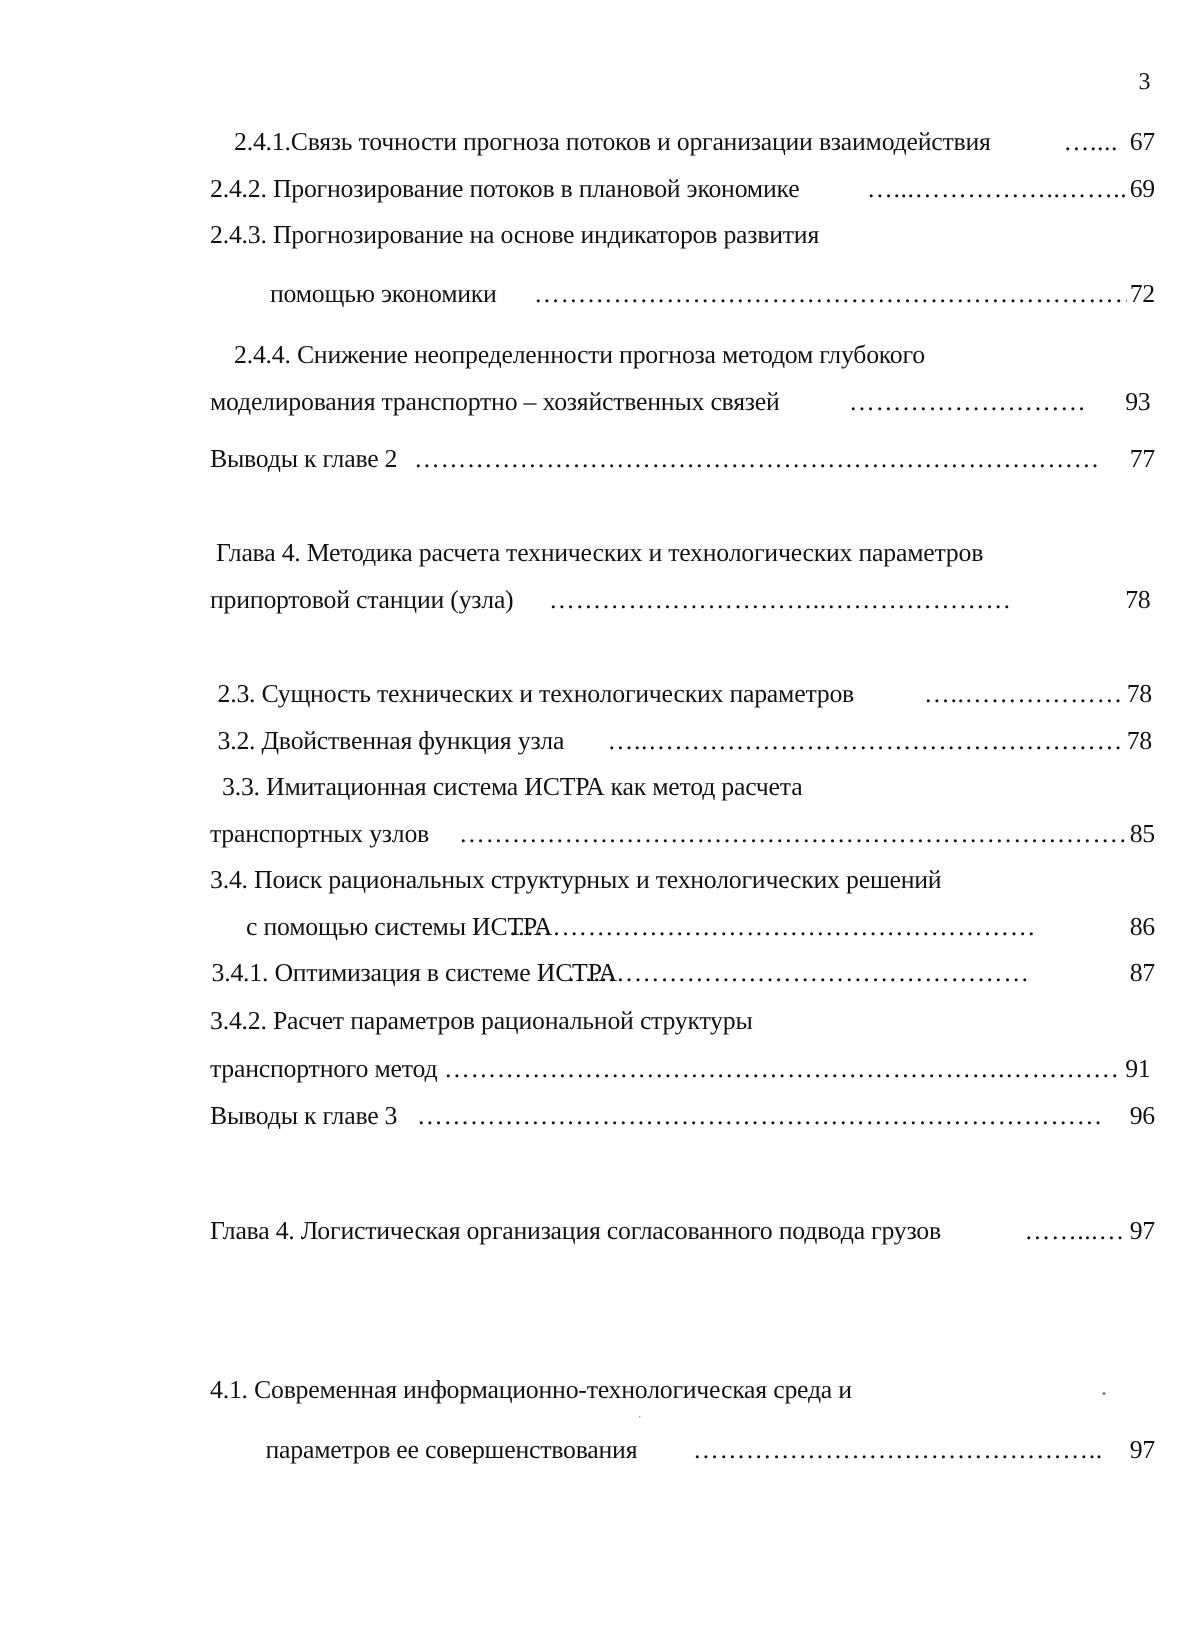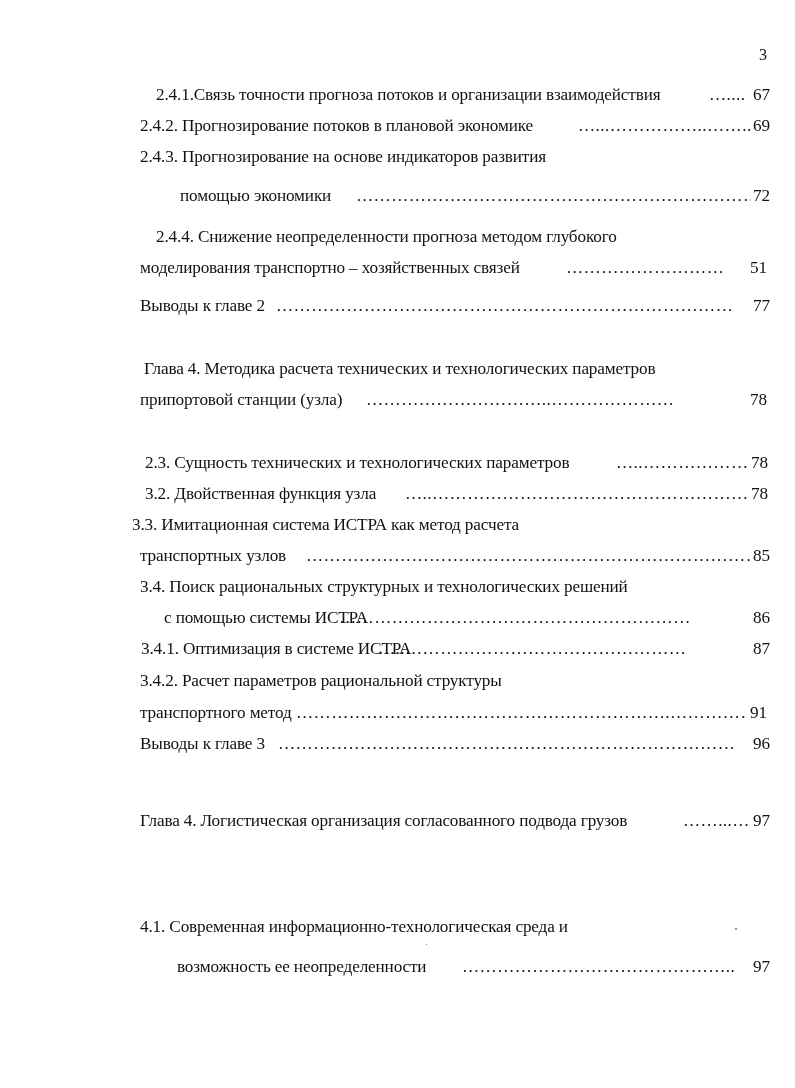--- a/index.html
+++ b/index.html
@@ -82,21 +82,21 @@
     <span class="page">72</span>
   </div>
 
   <div class="toc-line" style="top:226px">
     <span class="text" style="left:156px">2.4.4. Снижение неопределенности прогноза методом глубокого</span>
   </div>
 
   <div class="toc-line" style="top:257px">
     <span class="text" style="left:140px">моделирования транспортно – хозяйственных связей</span>
     <span class="leader" style="left:566px;width:180px">………………………</span>
-    <span class="page" style="right:28px">51</span>
+    <span class="page" style="right:28px">93</span>
   </div>
 
   <div class="toc-line" style="top:295px">
     <span class="text" style="left:140px">Выводы к главе 2</span>
     <span class="leader" style="left:276px;width:475px">……………………………………………………………………</span>
     <span class="page">77</span>
   </div>
 
   <div class="toc-line" style="top:358px">
     <span class="text" style="left:144px">Глава 4. Методика расчета технических и технологических параметров</span>
@@ -114,21 +114,21 @@
     <span class="page" style="right:27px">78</span>
   </div>
 
   <div class="toc-line" style="top:483px">
     <span class="text" style="left:145px">3.2. Двойственная функция узла</span>
     <span class="leader" style="left:405px;width:342px">…..………………………………………………</span>
     <span class="page" style="right:27px">78</span>
   </div>
 
   <div class="toc-line" style="top:514px">
-    <span class="text" style="left:132px">3.3. Имитационная система ИСТРА как метод расчета</span>
+    <span class="text" style="left:148px">3.3. Имитационная система ИСТРА как метод расчета</span>
   </div>
 
   <div class="toc-line" style="top:545px">
     <span class="text" style="left:140px">транспортных узлов</span>
     <span class="leader" style="left:306px;width:445px">……………………………………………………………………</span>
     <span class="page">85</span>
   </div>
 
   <div class="toc-line" style="top:576px">
     <span class="text" style="left:140px">3.4. Поиск рациональных структурных и технологических решений</span>
@@ -166,21 +166,21 @@
     <span class="text" style="left:140px">Глава 4. Логистическая организация согласованного подвода грузов</span>
     <span class="leader" style="left:683px;width:68px">……...…</span>
     <span class="page">97</span>
   </div>
 
   <div class="toc-line" style="top:916px">
     <span class="text" style="left:140px">4.1. Современная информационно-технологическая среда и</span>
   </div>
 
   <div class="toc-line" style="top:956px">
-    <span class="text" style="left:177px">возможность ее неопределенности</span>
+    <span class="text" style="left:177px">параметров ее совершенствования</span>
     <span class="leader" style="left:462px;width:289px">………………………………………..</span>
     <span class="page">97</span>
   </div>
 
   <div class="artifact-dot" style="left:735px;top:928px"></div>
   <div class="artifact-dot" style="left:426px;top:944px;width:1px;height:1px"></div>
 
 </div>
 
 </body></html>

